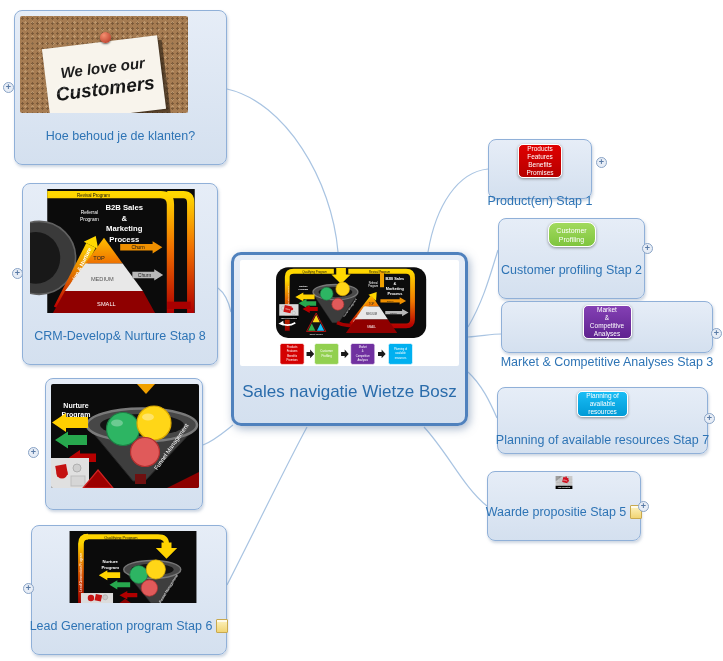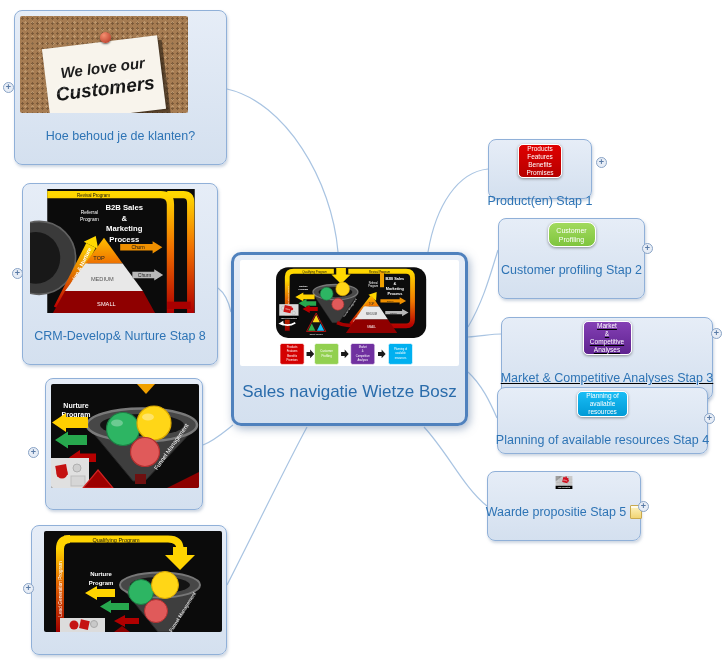--- a/index.html
+++ b/index.html
@@ -213,20 +213,24 @@
         <polygon points="95,87 95,93 81,93 81,96 70,90 81,84 81,87" fill="#b00000"></polygon>
       </g>
       <g>
         <rect x="16" y="87" width="45" height="14" fill="#dcdcdc"></rect>
         <circle cx="30" cy="94" r="4.5" fill="#c51212"></circle>
         <rect x="36" y="89" width="9" height="9" fill="#c51212" transform="rotate(12 40 93)"></rect>
         <circle cx="50" cy="93" r="3.5" fill="#c9c9c9" stroke="#aaa"></circle>
         <polygon points="78,95 86,101 70,101" fill="#8c0000"></polygon>
       </g>
     </svg>
+    <div class="label">
+      <span>Lead Generation program Stap 6</span>
+      <span class="noteicon"></span>
+    </div>
   </div>
 
   <div class="node central" style="left:231px;top:252px;width:237px;height:174px;">
     <svg class="img imgleft" style="margin-left:6px;background:#fff" width="219" height="132" viewBox="0 0 219 132">
       <defs>
         <linearGradient id="c_yr" x1="0" y1="0" x2="0" y2="1">
           <stop offset="0" stop-color="#ffd800"></stop>
             <stop offset="0.55" stop-color="#f07800"></stop>
             <stop offset="1" stop-color="#b50000"></stop>
         </linearGradient>
@@ -363,40 +367,40 @@
   <div class="node" style="left:498px;top:218px;width:147px;height:81px;">
     <div class="stepicon green img" style="width:46px;height:42px;margin-top:3px;">
       <div style="font-size:7px;line-height:9px">Customer</div>
       <div style="font-size:7px;line-height:9px">Profiling</div>
     </div>
     <div class="label">
         <span>Customer profiling Stap 2</span>
       </div>
   </div>
 
-  <div class="node" style="left:501px;top:317px;width:212px;height:83px;text-decoration:underline;">
+  <div class="node" style="left:501px;top:301px;width:212px;height:52px;">
     <div class="stepicon purple img" style="width:47px;height:38px;margin-top:3px;">
       <div>Market</div>
       <div>&amp;</div>
       <div>Competitive</div>
       <div>Analyses</div>
     </div>
     <div class="label">
         <span>Market &amp; Competitive Analyses Stap 3</span>
       </div>
   </div>
 
   <div class="node" style="left:497px;top:387px;width:211px;height:67px;">
     <div class="stepicon cyan img" style="width:49px;height:38px;margin-top:3px;">
       <div>Planning of</div>
       <div>available</div>
       <div>resources</div>
     </div>
     <div class="label">
-        <span>Planning of available resources Stap 4</span>
+        <span>Planning of available resources Stap 7</span>
       </div>
   </div>
 
   <div class="node" style="left:487px;top:471px;width:154px;height:70px;">
     <svg class="img" width="62" height="48" viewBox="0 0 62 48" style="margin-top:4px">
       <rect x="0" y="0" width="62" height="36" fill="#c9c9c9"></rect>
       <g stroke="#a8a8a8" stroke-width="0.8">
         <path d="M0,12 H62 M0,24 H62 M15,0 V36 M31,0 V36 M47,0 V36" fill="none"></path>
         <circle cx="15" cy="6" r="2.5" fill="#c0c0c0"></circle>
         <circle cx="47" cy="18" r="2.5" fill="#c0c0c0"></circle>

